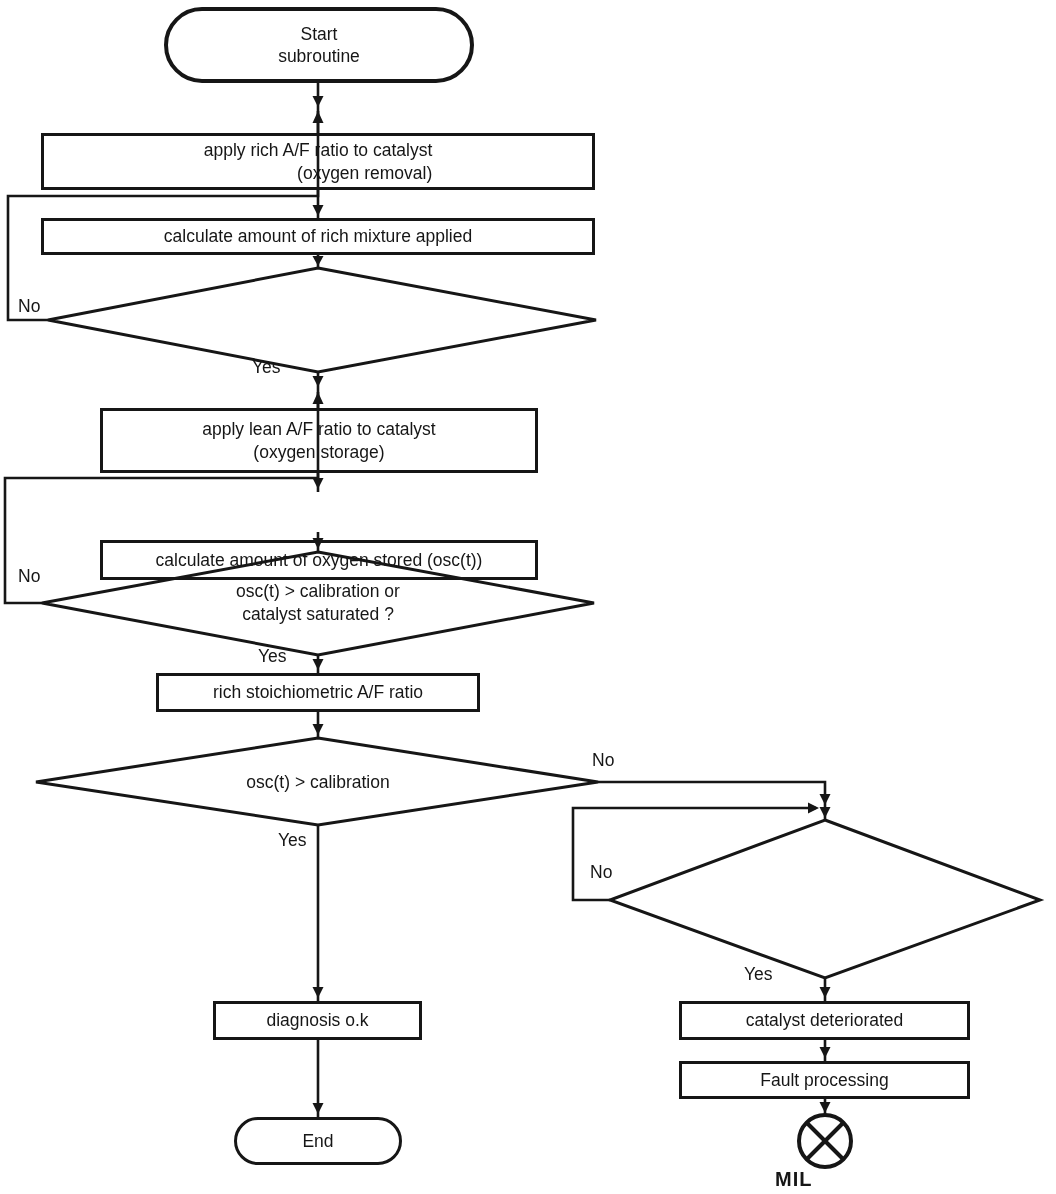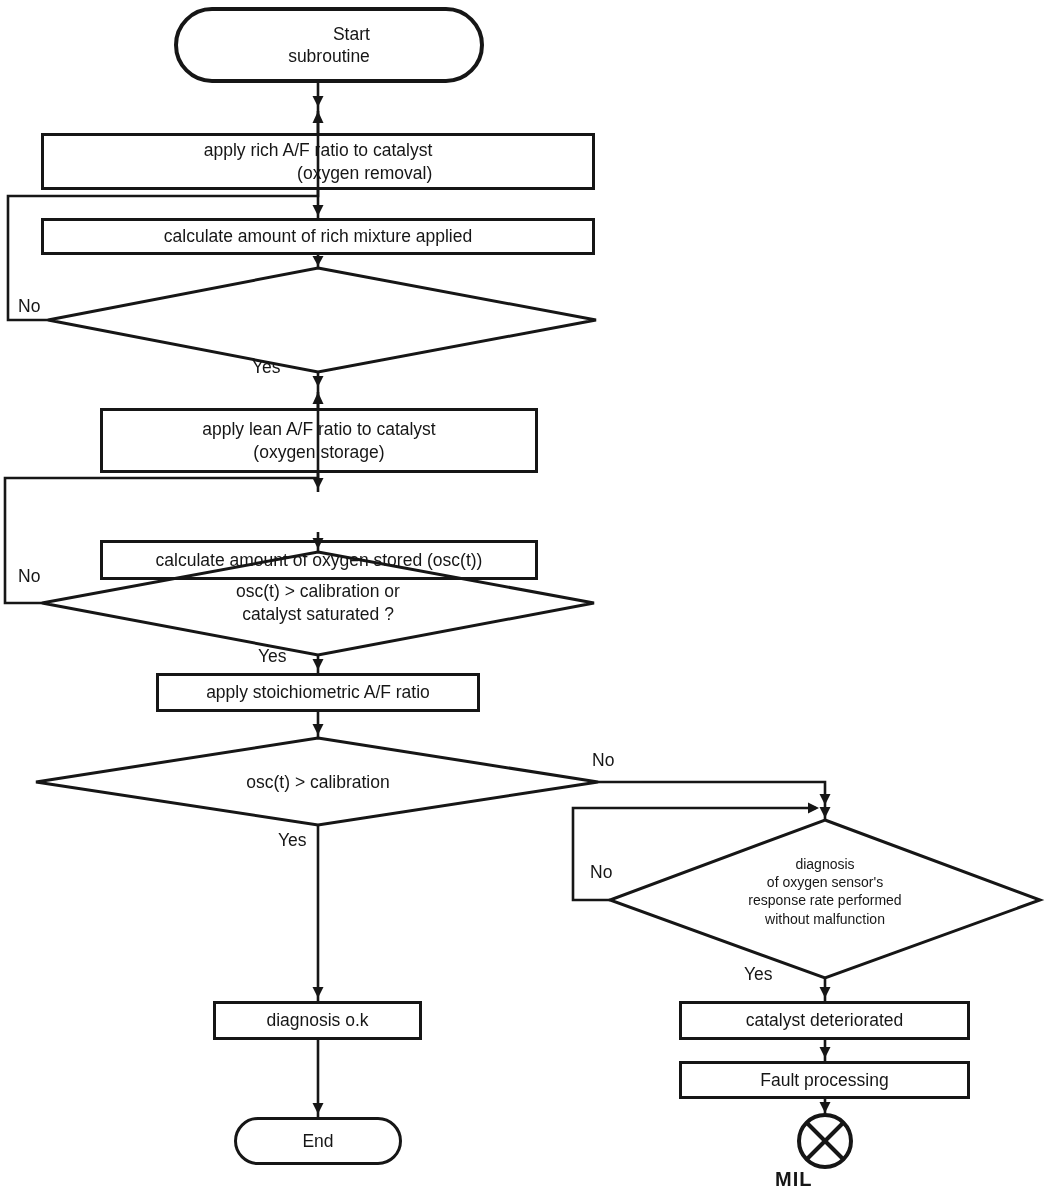--- a/index.html
+++ b/index.html
@@ -105,53 +105,49 @@
       <polygon class="dm" points="825,820 1040,900 825,978 610,900"></polygon>
     </g>
 
     <g>
       <circle class="mil" cx="825" cy="1141" r="26"></circle>
       <line class="mil" x1="807" y1="1123" x2="843" y2="1159"></line>
       <line class="mil" x1="843" y1="1123" x2="807" y2="1159"></line>
     </g>
   </svg>
 
-  <div class="node terminator" style="left:174px;top:7px;width:310px;height:76px;text-align:right;">Start
+  <div class="node terminator" style="left:164px;top:7px;width:310px;height:76px;">Start
 subroutine</div>
 
   <div class="node" style="left:41px;top:133px;width:554px;height:57px;text-align:right;">apply rich A/F ratio to catalyst
 (oxygen removal)</div>
 
   <div class="node" style="left:41px;top:218px;width:554px;height:37px;">calculate amount of rich mixture applied</div>
 
   <div class="node" style="left:100px;top:408px;width:438px;height:65px;">apply lean A/F ratio to catalyst
 (oxygen storage)</div>
 
   <div class="node" style="left:100px;top:492px;width:438px;height:40px;margin-top:48px;">calculate amount of oxygen stored (osc(t))</div>
 
-  <div class="node" style="left:156px;top:673px;width:324px;height:39px;">apply stoichiometric A/F ratio</div>
+  <div class="node" style="left:156px;top:673px;width:324px;height:39px;">rich stoichiometric A/F ratio</div>
 
   <div class="node" style="left:213px;top:1001px;width:209px;height:39px;">diagnosis o.k</div>
 
   <div class="node terminator end" style="left:234px;top:1117px;width:168px;height:48px;">End</div>
 
   <div class="node" style="left:679px;top:1001px;width:291px;height:39px;">catalyst deteriorated</div>
 
   <div class="node" style="left:679px;top:1061px;width:291px;height:38px;">Fault processing</div>
 
 
   <div class="dlabel" style="left:118px;top:580px;width:400px;">osc(t) &gt; calibration or
 catalyst saturated ?</div>
 
   <div class="dlabel" style="left:118px;top:771px;width:400px;">osc(t) &gt; calibration</div>
 
-  <div class="dlabel small" style="left:675px;top:855px;width:300px;">diagnosis
-of oxygen sensor's
-response rate performed
-without malfunction</div>
 
   <div class="elabel" style="left:18px;top:296px;">No</div>
   <div class="elabel" style="left:252px;top:357px;">Yes</div>
 
   <div class="elabel" style="left:18px;top:566px;">No</div>
   <div class="elabel" style="left:258px;top:646px;">Yes</div>
 
   <div class="elabel" style="left:592px;top:750px;">No</div>
   <div class="elabel" style="left:278px;top:830px;">Yes</div>
 

